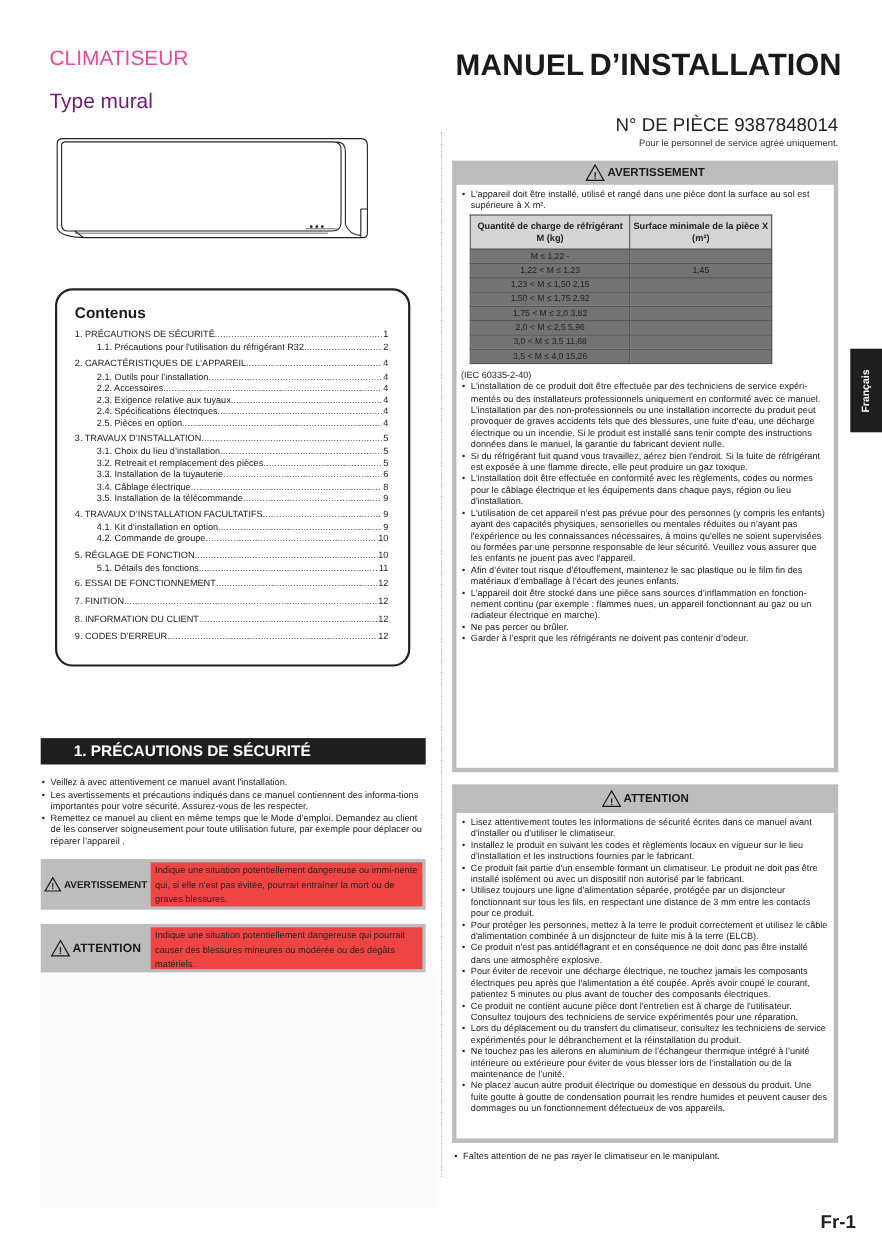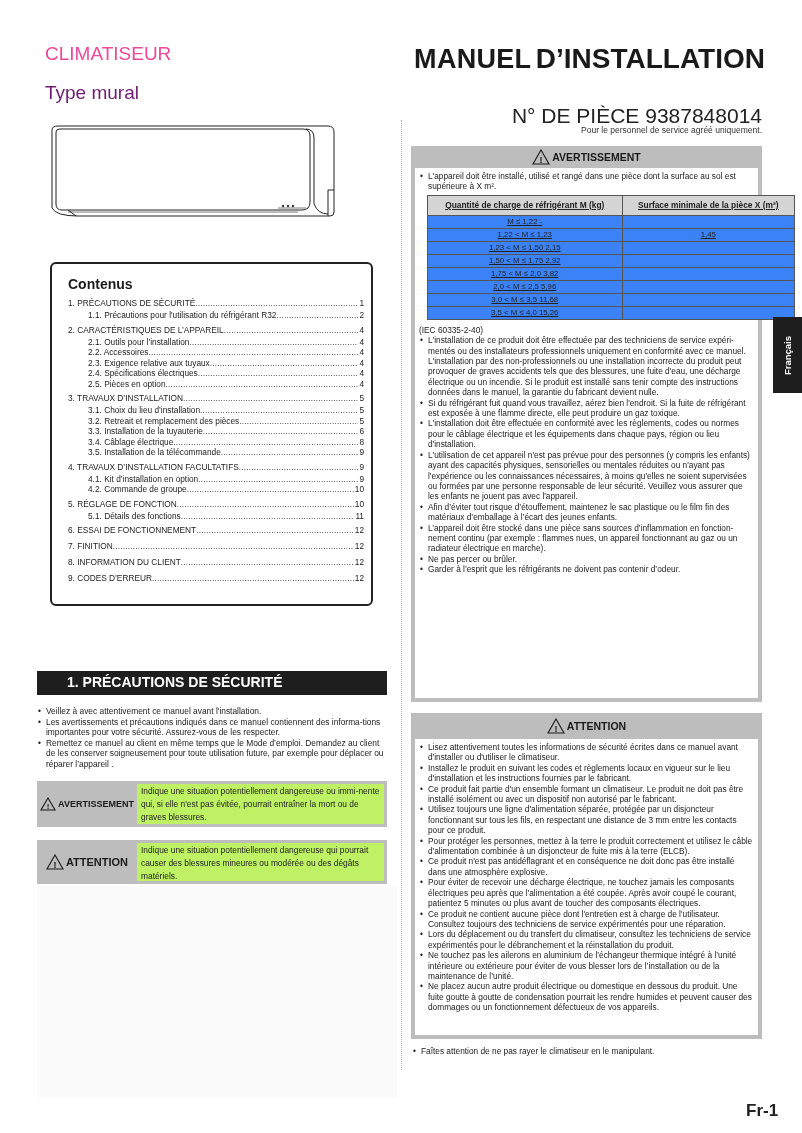--- a/index.html
+++ b/index.html
@@ -7,65 +7,65 @@
     width: 802px; height: 1133px; position: relative; overflow: hidden;
     background: #ffffff; color: #1a1a1a;
     font-family: "Liberation Sans", sans-serif;
   }
   .abs { position: absolute; }
   .product-title { left: 45px; top: 43px; font-size: 19px; color: #ec4899; }
   .product-sub { left: 45px; top: 70px; font-size: 19px; color: #701a75; margin-top: 12px; }
   .manual-title { right: 37px; top: 43px; font-weight: bold; color: #1a1a1a; white-space: nowrap; }
   .manual-title .big { font-size: 27px; letter-spacing: 0.3px; }
   .manual-title .small { font-size: 28px; }
-  .part-no { right: 40px; top: 104px; font-size: 21px; color: #222; }
+  .part-no { right: 40px; top: 104px; font-size: 17px; color: #222; }
   .service-note { right: 40px; top: 125px; font-size: 8.5px; color: #333; }
 
   .unit { left: 48px; top: 124px; width: 290px; height: 96px; }
 
   .dotted-sep { left: 401px; top: 120px; width: 0; height: 950px; border-left: 1px dotted #aaa; }
   .lower-left-bg { left: 37px; top: 886px; width: 360px; height: 212px; background: #fbfbfb; }
 
   .toc {
     left: 50px; top: 262px; width: 323px; height: 344px;
-    border: 2px solid #222; border-radius: 6px; box-sizing: border-box;
-    padding: 12px 7px 0 16px;
+    border: 2px solid #222; border-radius: 16px; box-sizing: border-box;
+    padding: 12px 18px 0 16px;
   }
   .toc h2 { margin: 0 0 6px 0; font-size: 14px; font-weight: bold; }
   .toc-row { display: flex; align-items: baseline; font-size: 8.3px; color: #222; white-space: nowrap; overflow: hidden; }
   .toc-row .lbl { flex: 0 0 auto; }
   .toc-row .dots { flex: 1 1 auto; overflow: hidden; color: #444; letter-spacing: 0.2px; }
   .toc-row .dots::after { content: "..................................................................................................................................................."; }
   .toc-row .pg { flex: 0 0 auto; padding-left: 1px; }
   .toc-row.main { margin-top: 4px; height: 12px; }
   .toc-row.sub { padding-left: 20px; height: 10.5px; }
 
   .section-bar {
     left: 37px; top: 671px; width: 350px; height: 24px; background: #1e1e1e;
     color: #fff; font-weight: bold; font-size: 14px; box-sizing: border-box; padding: 3px 0 0 30px;
   }
   .intro { left: 37px; top: 706px; width: 350px; font-size: 8.4px; line-height: 10.6px; color: #222; }
   .bullet { position: relative; padding-left: 9px; margin: 0; }
   .bullet::before { content: "•"; position: absolute; left: 1px; top: 0; }
 
   .sig-box { left: 37px; width: 350px; background: #bdbdbd; display: flex; box-sizing: border-box; padding: 3px 3px 3px 0; }
   .sig-box .tag { width: 100px; display: flex; align-items: center; justify-content: center; font-weight: bold; color: #1a1a1a; }
-  .sig-box .desc { flex: 1; background: #bef264; font-size: 8.4px; line-height: 13px; padding: 1px 4px; color: #222; }
+  .sig-box .desc { flex: 1; background: #ef4444; font-size: 8.4px; line-height: 13px; padding: 1px 4px; color: #222; }
   .sig1 { top: 781px; height: 46px; }
   .sig2 { top: 840px; height: 44px; }
   .tri { display: inline-block; vertical-align: middle; margin-right: 2px; }
 
   .warn-panel { left: 411px; top: 146px; width: 351px; height: 556px; background: #bdbdbd; box-sizing: border-box; padding: 0 4px 4px 4px; }
   .panel-head { height: 22px; display: flex; align-items: center; justify-content: center; font-weight: bold; font-size: 10.5px; color: #1a1a1a; }
   .panel-body { background: #fff; height: calc(100% - 22px); box-sizing: border-box; padding: 3px 4px; font-size: 8.3px; line-height: 10.4px; color: #222; }
   .panel-body p { margin: 0; }
 
-  table.charge { border-collapse: collapse; width: 368px; margin: 3px 0 5px 8px; font-size: 7.8px; text-decoration: underline; }
+  table.charge { border-collapse: collapse; width: 275px; margin: 3px 0 5px 8px; font-size: 7.8px; }
   table.charge th { background: #d4d4d4; font-weight: bold; font-size: 8.4px; border: 1px solid #555; padding: 4px 2px; line-height: 11px; }
-  table.charge td { border: 1px solid #555; text-align: center; height: 12px; padding: 0; background: #3b82f6; }
+  table.charge td { border: 1px solid #555; text-align: center; height: 12px; padding: 0; background: #737373; }
 
   .attn-panel { left: 411px; top: 713px; width: 351px; height: 326px; background: #bdbdbd; box-sizing: border-box; padding: 0 4px 4px 4px; }
   .attn-panel .panel-head { height: 26px; }
   .attn-panel .panel-body { height: calc(100% - 26px); }
 
   .final-note { left: 412px; top: 1046px; font-size: 8.3px; color: #222; }
   .lang-tab { left: 773px; top: 317px; width: 29px; height: 76px; background: #1e1e1e; color: #fff; font-weight: bold; font-size: 9.5px; display: flex; align-items: center; justify-content: center; }
   .lang-tab span { transform: rotate(-90deg); white-space: nowrap; }
   .page-no { left: 746px; top: 1101px; font-size: 17px; font-weight: bold; color: #222; text-align: right; }
 </style>

